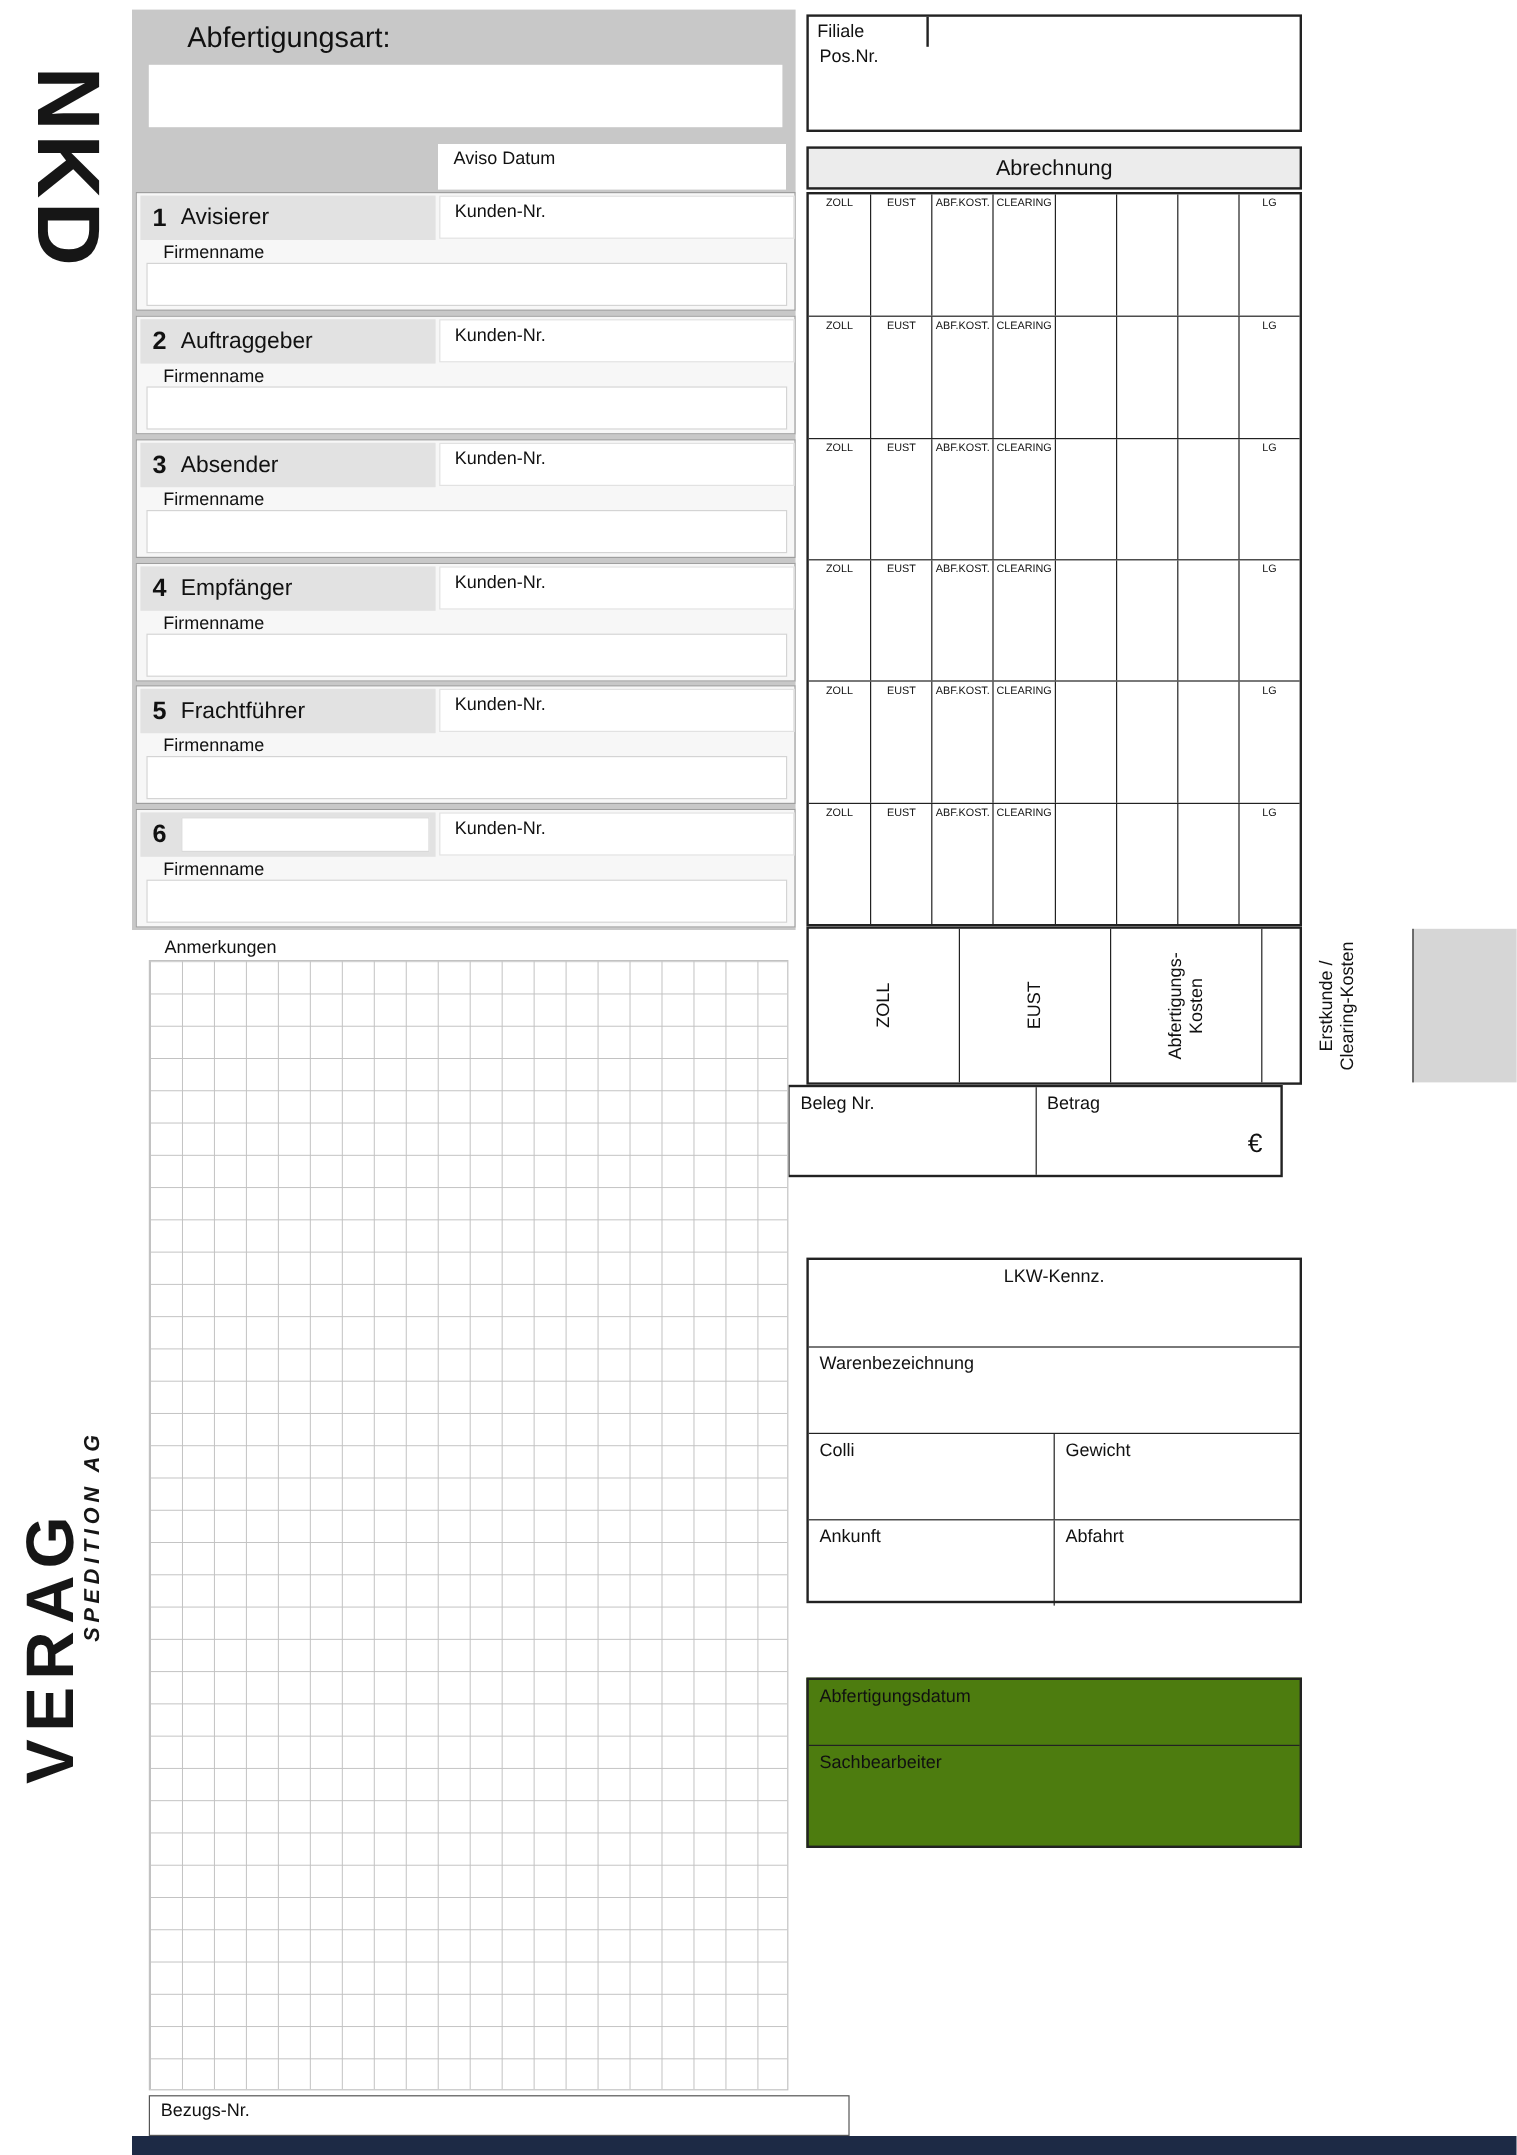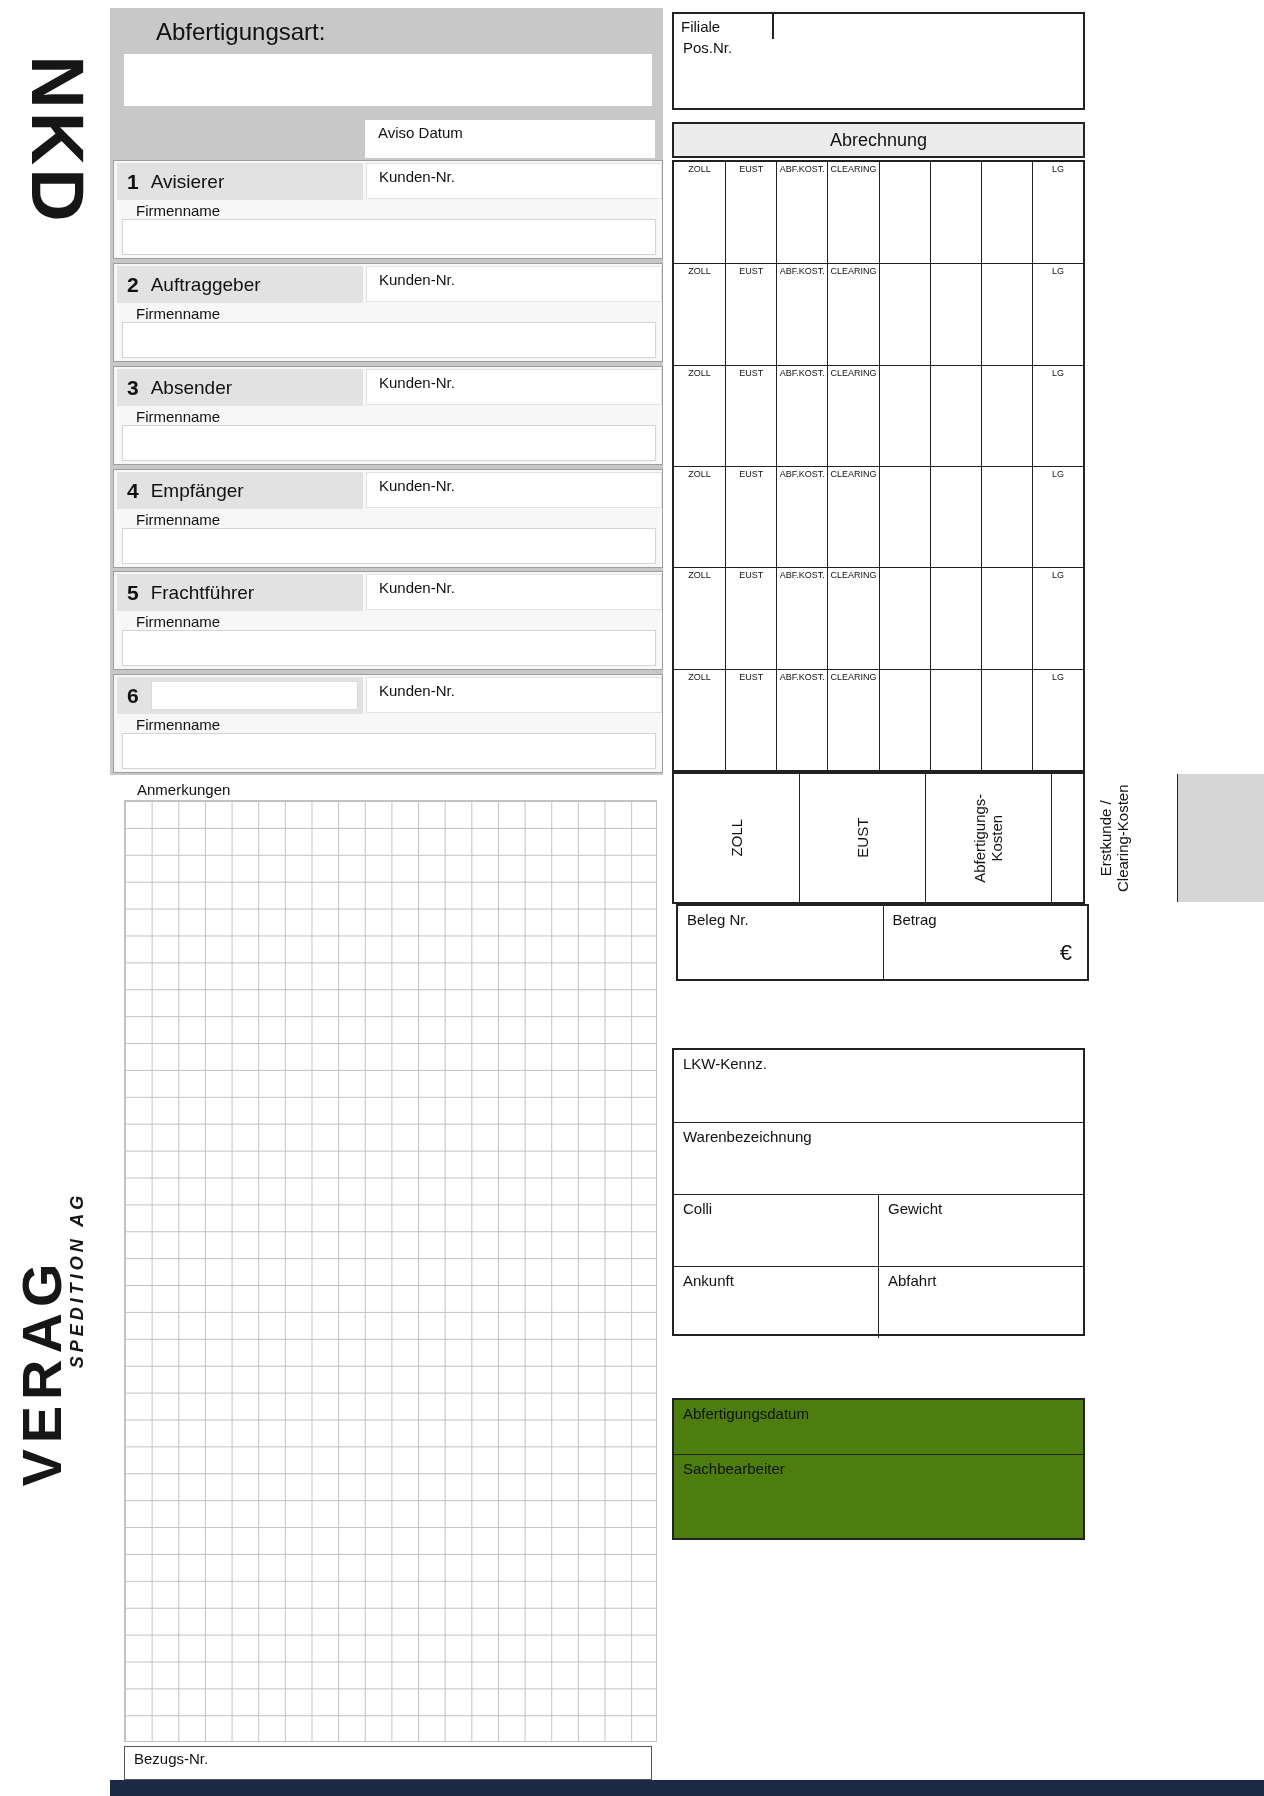--- a/index.html
+++ b/index.html
@@ -50,47 +50,47 @@
   .bt-cell { border-left:1px solid #222; text-align:center; padding-top:2px; font-size:9px; overflow:hidden; }
   .bt-cell:first-child { border-left:none; }
 
   .rot-row { position:absolute; left:672px; top:772px; width:413px; height:132px; border:2px solid #222; background:#fff;
     display:grid; grid-template-columns:repeat(8,1fr); }
   .rot-cell { border-left:1px solid #222; display:flex; align-items:center; justify-content:center; overflow:visible; }
   .rot-cell:first-child { border-left:none; }
   .rot-cell.gray { background:#d6d6d6; }
   .rot-text { transform:rotate(-90deg); white-space:pre-line; text-align:center; font-size:15px; line-height:1.15; width:125px; }
 
-  .beleg-row { position:absolute; left:676px; top:904px; width:413px; height:77px; border:2px solid #222; background:#fff; display:flex; }
+  .beleg-row { position:absolute; left:656px; top:904px; width:413px; height:77px; border:2px solid #222; background:#fff; display:flex; }
   .beleg-cell { width:50%; padding:5px 9px; font-size:15px; position:relative; }
   .betrag-cell { border-left:1px solid #222; }
   .euro-sym { position:absolute; right:15px; top:34px; font-size:22px; }
 
   
   .ship { position:absolute; left:672px; top:1048px; width:413px; height:288px; border:2px solid #222; background:#fff; }
   .ship-row { height:72px; border-top:1px solid #222; display:flex; }
-  .ship-row:first-child { border-top:none; }
+  .ship-row:first-child { border-top:none;text-align:center; }
   .ship-cell { flex:1; padding:5px 9px; font-size:15px; }
   .ship-cell.split { border-left:1px solid #222; }
 
   
   .proc { position:absolute; left:672px; top:1398px; width:413px; height:142px; border:2px solid #222; background:#4d7c0f; }
   .proc-row1 { height:54px; padding:5px 9px; font-size:15px; }
   .proc-row2 { height:86px; border-top:1px solid #222; padding:5px 9px; font-size:15px; }
 
   
   .anm-label { position:absolute; left:137px; top:781px; font-size:15px; }
   .anm-grid { position:absolute; left:124px; top:800px; width:533px; height:942px; background-color:#fff;
     background-image:
       linear-gradient(to right, #c2c2c2 1px, transparent 1px),
       linear-gradient(to bottom, #c2c2c2 1px, transparent 1px);
     background-size:26.65px 26.9px;
     border-right:1px solid #c2c2c2; border-bottom:1px solid #c2c2c2; border-top:1px solid #c2c2c2; border-left:1px solid #c2c2c2; }
 
-  .bezugs-box { position:absolute; left:124px; top:1746px; width:528px; height:34px; background:#fff; border:1px solid #555; padding:3px 9px; font-size:15px; }
+  .bezugs-box { position:absolute; left:124px; top:1746px; width:584px; height:34px; background:#fff; border:1px solid #555; padding:3px 9px; font-size:15px; }
 
   .bottom-bar { position:absolute; left:110px; top:1780px; width:1154px; height:16px; background:#1d2a45; }
 </style>
 </head>
 <body>
 
 <div class="page">
 
   <div class="brand-nkd-wrap">
       <span>NKD</span>

